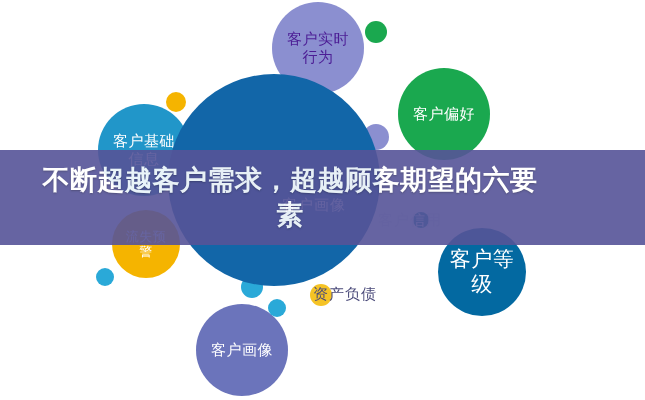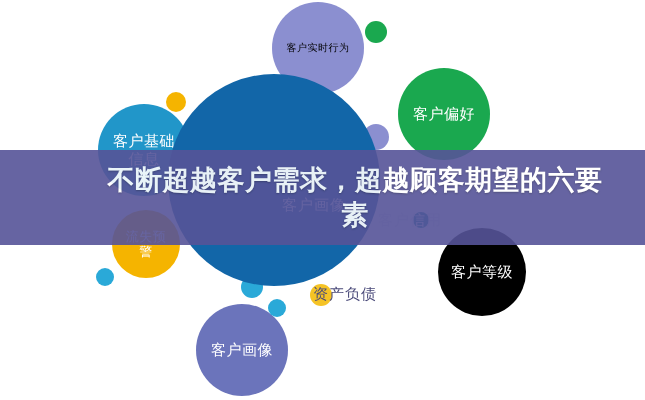--- a/index.html
+++ b/index.html
@@ -61,57 +61,57 @@
   
   #banner {
     position: absolute;
     left: 0;
     top: 150px;
     width: 645px;
     height: 95px;
     background: rgba(86, 84, 152, 0.88);
     display: flex;
     align-items: center;
-    justify-content: flex-end;
+    justify-content: flex-start;
     z-index: 40;
   }
   #banner-title {
     width: 580px;
     text-align: center;
     color: #ffffff;
     font-size: 27px;
     font-weight: bold;
     line-height: 1.28;
     letter-spacing: 0.5px;
     text-shadow: 0 1px 2px rgba(0,0,0,.28);
     user-select: none;
   }
 </style>
 </head>
 <body>
 
 <div id="stage" style="background: rgb(255, 255, 255);">
 
   <div id="bubble-layer">
-      <div class="bubble" style="left: 272px; top: 2px; width: 92px; height: 92px; background: rgb(139, 143, 208); font-size: 10px; color: #000000;">
+      <div class="bubble" style="left: 272px; top: 2px; width: 92px; height: 92px; background: rgb(139, 143, 208); font-size: 15px; color: #4c1d95;">
         <span class="cap">客户实时行为</span>
       </div>
       <div class="bubble" style="left: 398px; top: 68px; width: 92px; height: 92px; background: rgb(26, 168, 79); font-size: 15px; color: rgb(255, 255, 255);">
         <span class="cap">客户偏好</span>
       </div>
       <div class="bubble" style="left: 98px; top: 104px; width: 92px; height: 92px; background: rgb(33, 150, 201); font-size: 15px; color: rgb(255, 255, 255);">
         <span class="cap">客户基础信息</span>
       </div>
       <div class="bubble" style="left: 168px; top: 74px; width: 212px; height: 212px; background: rgb(18, 102, 168); font-size: 15px; color: rgb(255, 255, 255); z-index: 1;">
         <span class="cap"></span>
       </div>
       <div class="bubble" style="left: 112px; top: 210px; width: 68px; height: 68px; background: rgb(245, 180, 0); font-size: 13px; color: rgb(255, 255, 255);">
         <span class="cap">流失预警</span>
       </div>
-      <div class="bubble" style="left: 438px; top: 228px; width: 88px; height: 88px; background: #000000; font-size: 15px; color: rgb(255, 255, 255);">
+      <div class="bubble" style="left: 438px; top: 228px; width: 88px; height: 88px; background: #0369a1; font-size: 21px; color: rgb(255, 255, 255);">
         <span class="cap">客户等级</span>
       </div>
       <div class="bubble" style="left: 196px; top: 304px; width: 92px; height: 92px; background: rgb(107, 116, 187); font-size: 15px; color: rgb(255, 255, 255);">
         <span class="cap">客户画像</span>
       </div>
     </div>
 
   <div id="dot-layer">
       <div class="dot" style="left: 365px; top: 21px; width: 22px; height: 22px; background: rgb(26, 168, 79);"></div>
       <div class="dot" style="left: 233px; top: 92px; width: 20px; height: 20px; background: rgb(26, 168, 79); box-shadow: rgb(255, 255, 255) 0px 0px 0px 2px;"></div>

